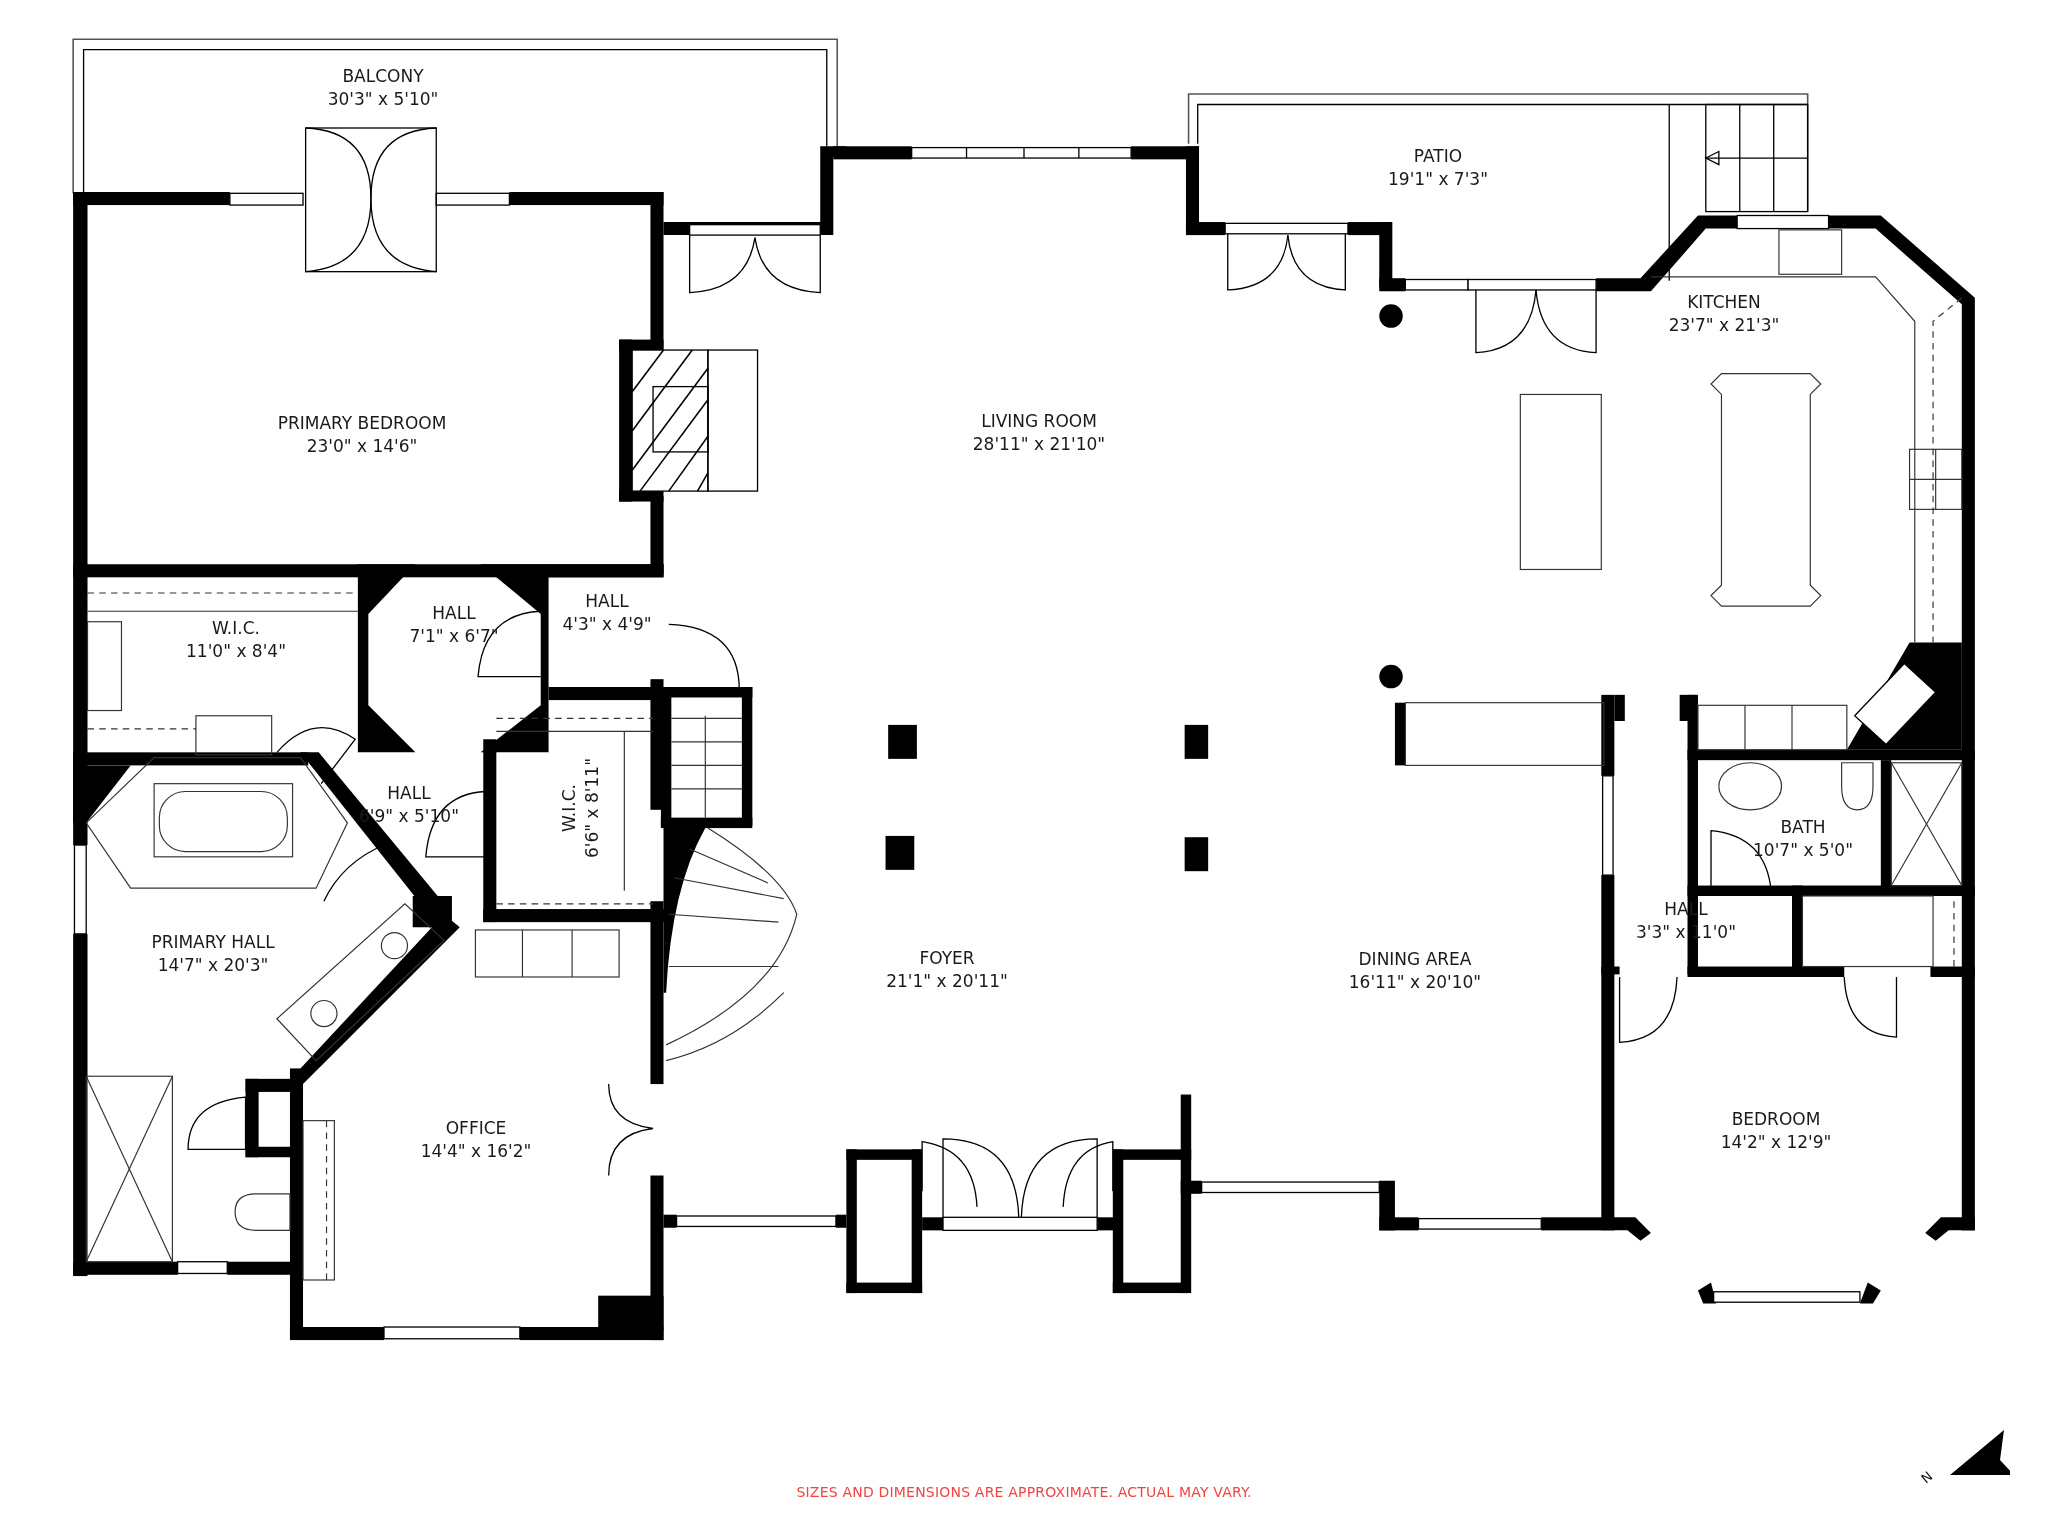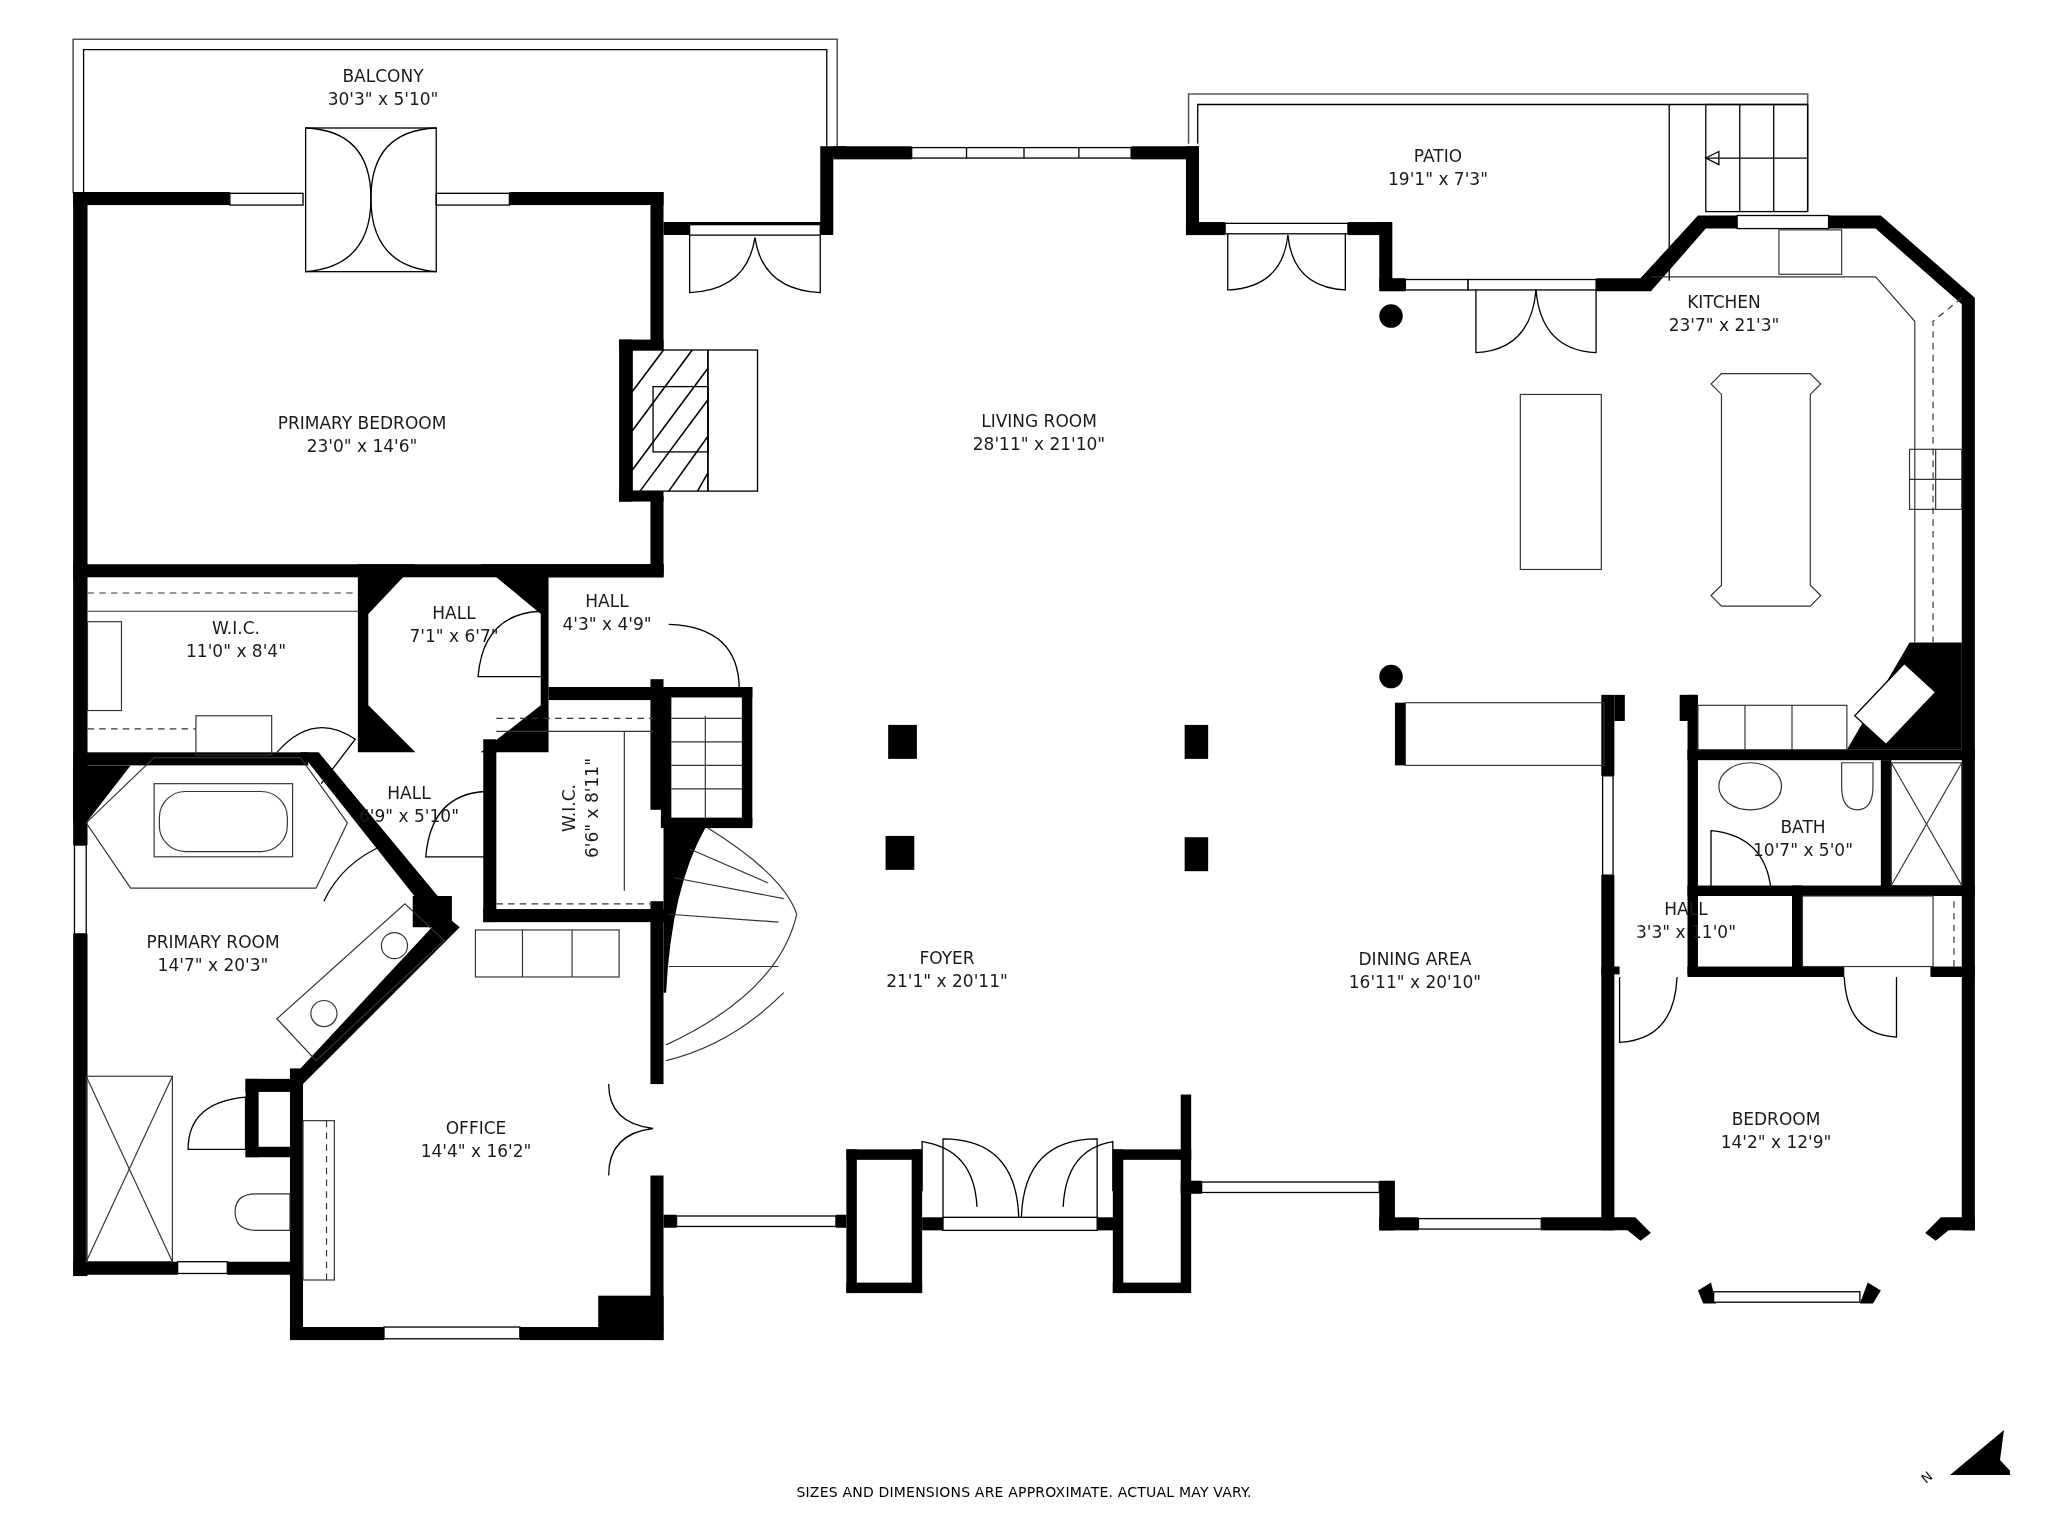--- a/index.html
+++ b/index.html
@@ -16,21 +16,21 @@
       white-space: nowrap;
     }
     .room-label .name, .room-label .dims { display: block; }
     .room-label.vertical { transform: translate(-50%, -50%) rotate(-90deg); }
     .footer-note {
       position: absolute;
       left: 1024px; top: 1484px;
       transform: translate(-50%, 0);
       font-family: "DejaVu Sans", sans-serif;
       font-size: 14px;
-      color: #000000;
+      color: #ef4444;
       letter-spacing: 0.2px;
       white-space: nowrap;
     }
     .compass { position: absolute; left: 1910px; top: 1420px; width: 100px; height: 80px; }
     .compass-n {
       position: absolute; left: 1922px; top: 1470px;
       font-family: "DejaVu Sans", sans-serif; font-size: 13px; color: #111;
       transform: rotate(-40deg);
     }
     .wall { fill: #000; }
@@ -356,21 +356,21 @@
 </div>
 <div class="room-label" style="left:409px; top:805px;">
   <span class="name">HALL</span>
   <span class="dims">6'9" x 5'10"</span>
 </div>
 <div class="room-label vertical" style="left:581px; top:808px;">
   <span class="name">W.I.C.</span>
   <span class="dims">6'6" x 8'11"</span>
 </div>
 <div class="room-label" style="left:213px; top:954px;">
-  <span class="name">PRIMARY ROOM</span>
+  <span class="name">PRIMARY HALL</span>
   <span class="dims">14'7" x 20'3"</span>
 </div>
 <div class="room-label" style="left:476px; top:1140px;">
   <span class="name">OFFICE</span>
   <span class="dims">14'4" x 16'2"</span>
 </div>
 <div class="room-label" style="left:947px; top:970px;">
   <span class="name">FOYER</span>
   <span class="dims">21'1" x 20'11"</span>
 </div>

